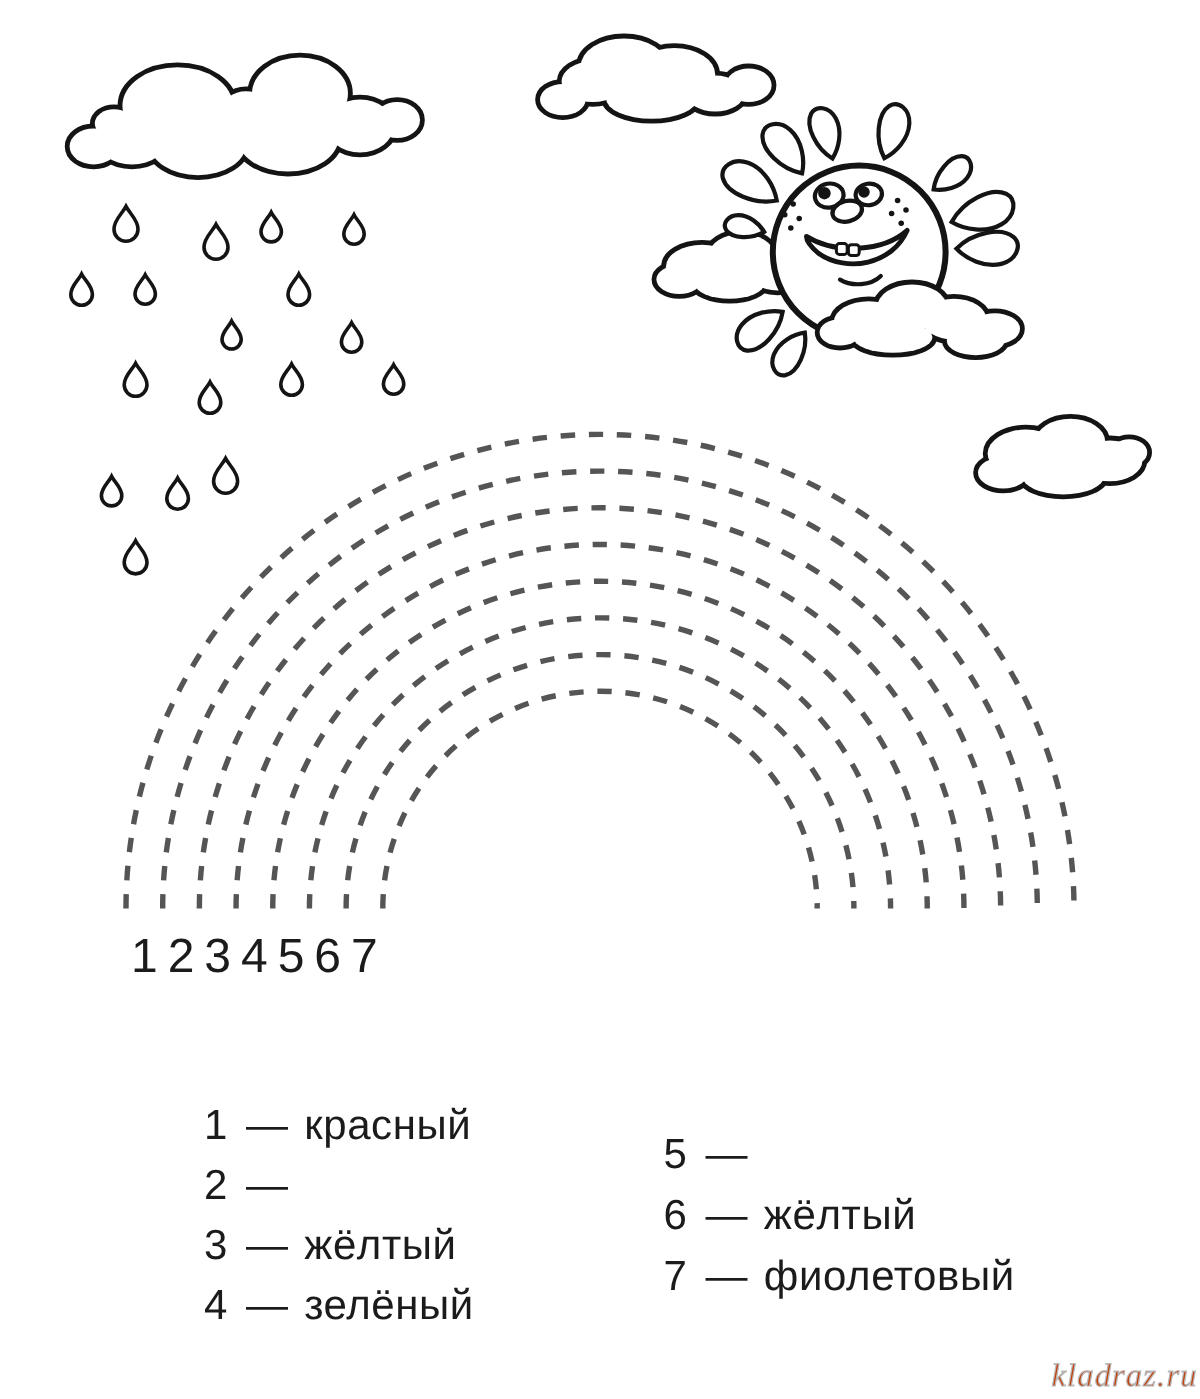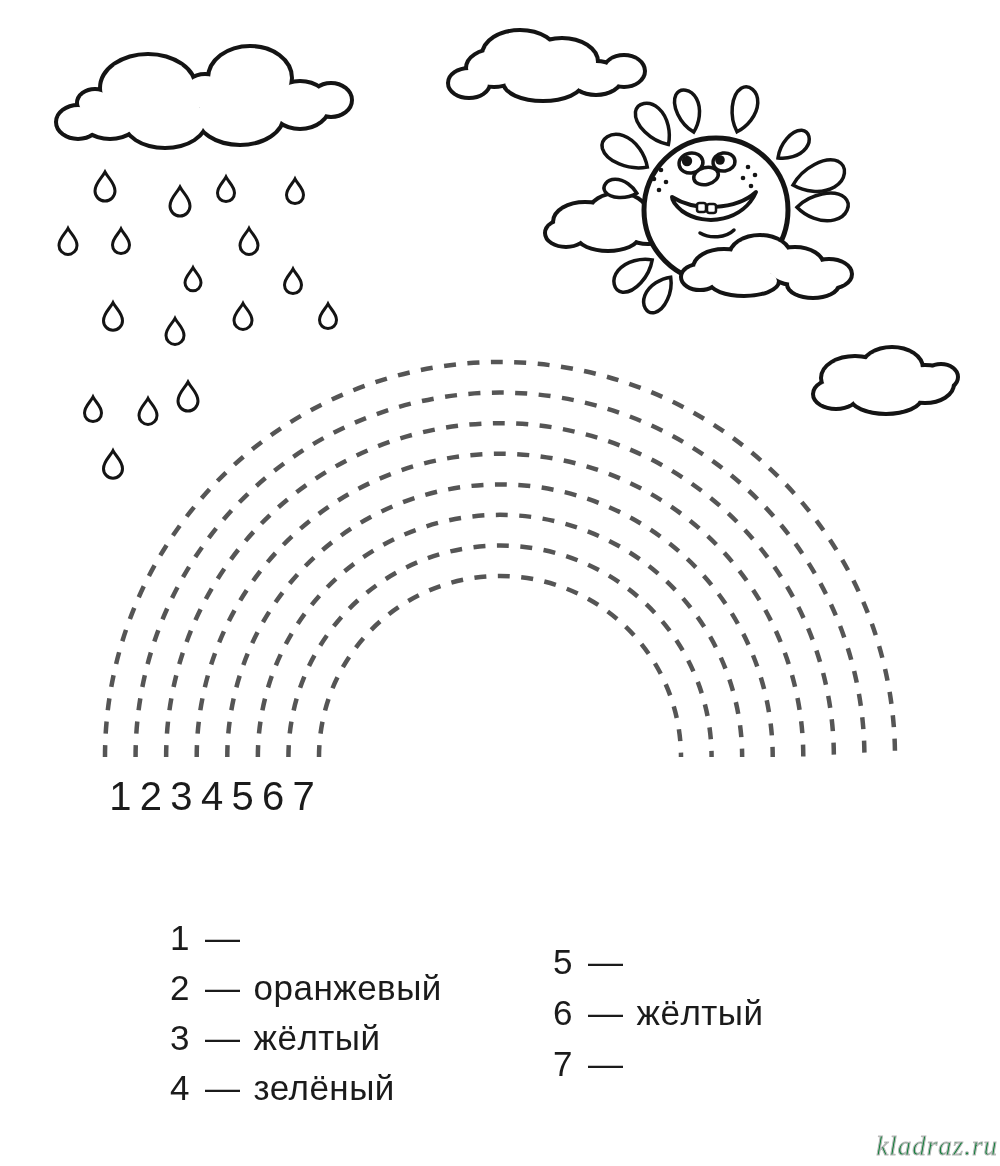--- a/index.html
+++ b/index.html
@@ -8,21 +8,21 @@
   svg{position:absolute;left:0;top:0;}
   .legend{position:absolute;color:#1b1b1b;}
   #legend-left{left:170px;top:913px;}
   #legend-right{left:553px;top:936px;}
   .legend-row{height:50px;display:flex;align-items:center;font-size:35px;letter-spacing:.5px;}
   #legend-right .legend-row{height:51px;}
   .legend-num{min-width:26px;}
   .legend-dash{margin:0 13px 0 9px;}
   .watermark{position:absolute;right:2px;bottom:4px;
              font:italic 27px "Liberation Serif",serif;letter-spacing:1px;
-             color:#15803d;-webkit-text-stroke:1px #b9b9b9;}
+             color:#c2410c;-webkit-text-stroke:1px #b9b9b9;}
   .num{font:40px "Liberation Sans",sans-serif;fill:#1b1b1b;}
 </style>
 </head>
 <body>
 
 <svg width="1000" height="1166" viewBox="0 0 1000 1166">
   <g>
       <ellipse cx="148" cy="88" rx="46" ry="32" fill="#fff" stroke="#141414" stroke-width="8"></ellipse>
       <ellipse cx="250" cy="78" rx="40" ry="30" fill="#fff" stroke="#141414" stroke-width="8"></ellipse>
       <ellipse cx="205" cy="92" rx="20" ry="16" fill="#fff" stroke="#141414" stroke-width="8"></ellipse>
@@ -175,25 +175,25 @@
       <text x="242.6" y="810" text-anchor="middle" class="num">5</text>
       <text x="273.1" y="810" text-anchor="middle" class="num">6</text>
       <text x="303.7" y="810" text-anchor="middle" class="num">7</text>
     </g>
 </svg>
 
 <div class="legend" id="legend-left">
   <div class="legend-row">
     <span class="legend-num">1</span>
     <span class="legend-dash">—</span>
+    <span class="legend-name">красный</span>
   </div>
   <div class="legend-row">
     <span class="legend-num">2</span>
     <span class="legend-dash">—</span>
-    <span class="legend-name">оранжевый</span>
   </div>
   <div class="legend-row">
     <span class="legend-num">3</span>
     <span class="legend-dash">—</span>
     <span class="legend-name">жёлтый</span>
   </div>
   <div class="legend-row">
     <span class="legend-num">4</span>
     <span class="legend-dash">—</span>
     <span class="legend-name">зелёный</span>
@@ -206,16 +206,17 @@
     <span class="legend-dash">—</span>
   </div>
   <div class="legend-row">
     <span class="legend-num">6</span>
     <span class="legend-dash">—</span>
     <span class="legend-name">жёлтый</span>
   </div>
   <div class="legend-row">
     <span class="legend-num">7</span>
     <span class="legend-dash">—</span>
+    <span class="legend-name">фиолетовый</span>
   </div>
 </div>
 
 <div class="watermark">kladraz.ru</div>
 
 </body></html>

